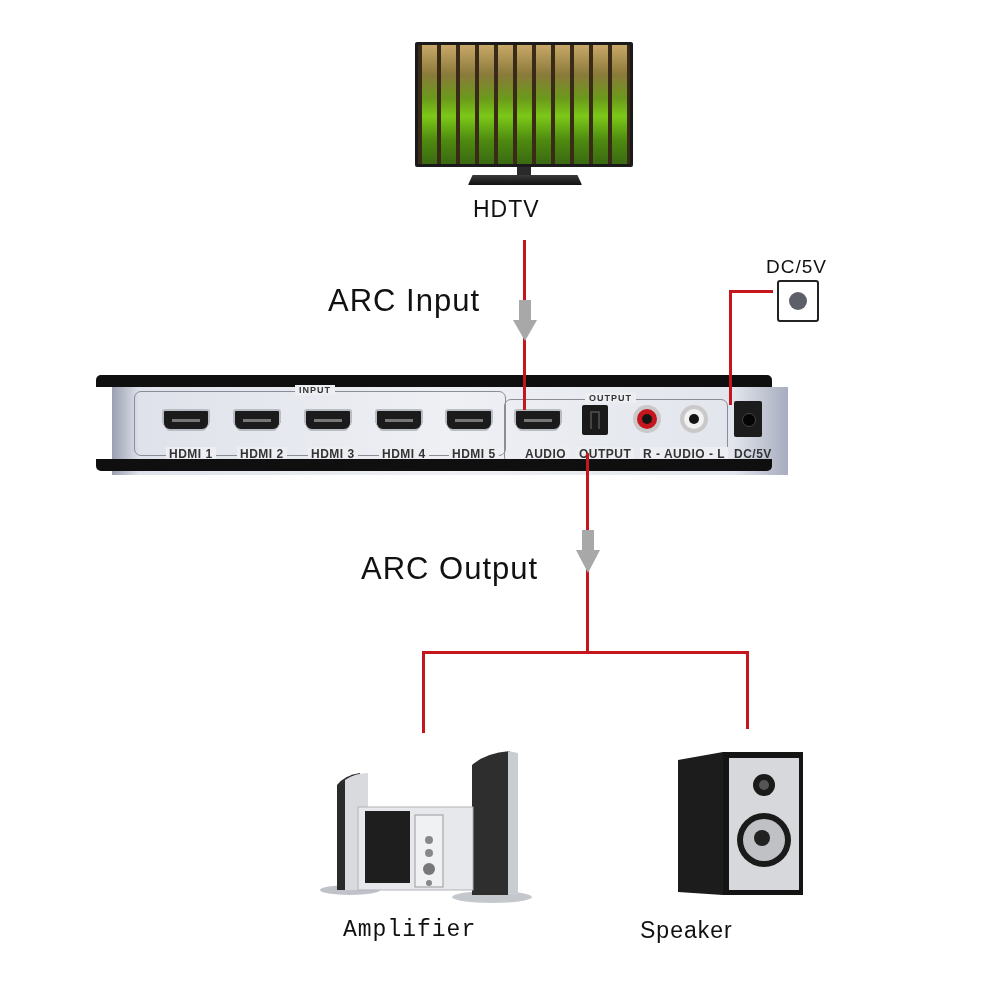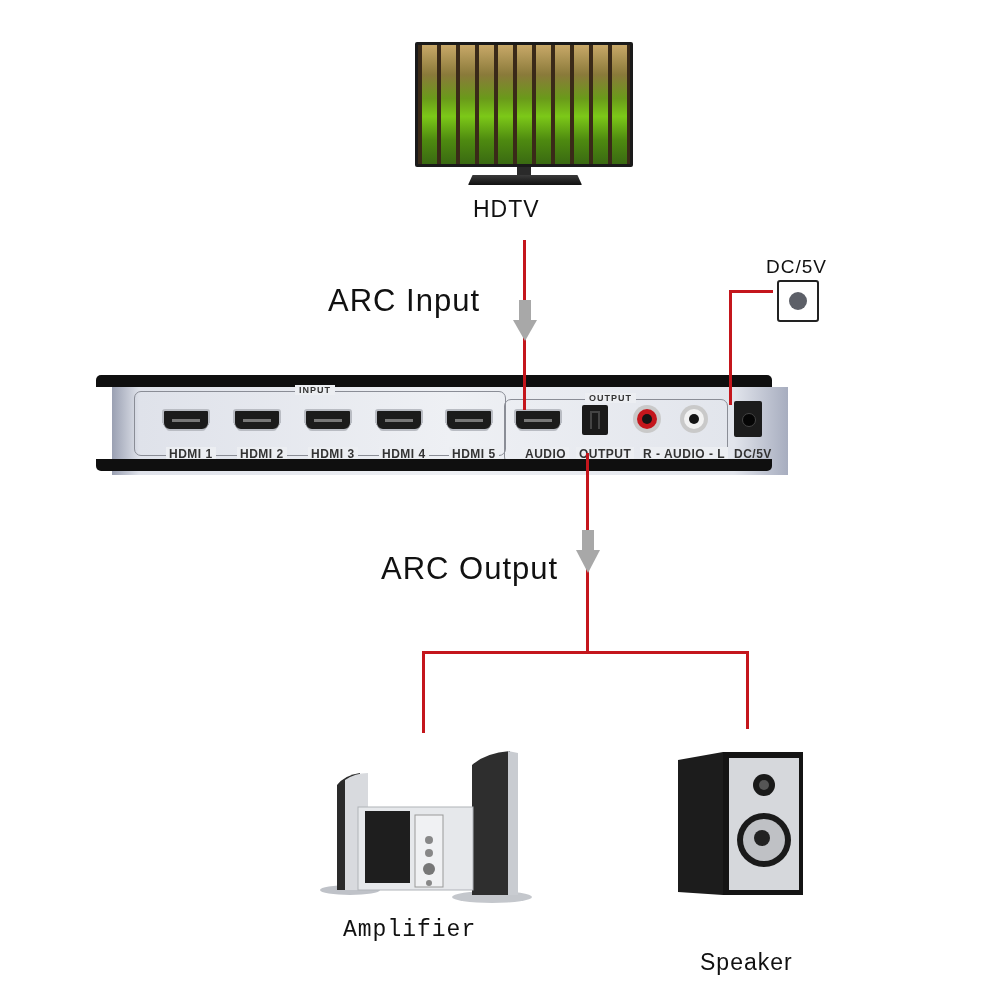--- a/index.html
+++ b/index.html
@@ -115,21 +115,21 @@
 </div>
 
 <div class="wire" style="left:523px; top:375px; width:3px; height:35px;"></div>
 <div class="wire" style="left:729px; top:375px; width:3px; height:30px;"></div>
 
 <div class="wire" style="left:586px; top:453px; width:3px; height:200px;"></div>
 <svg class="arrow" style="left:575px; top:530px;" width="26" height="44">
   <rect x="7" y="0" width="12" height="22" fill="#a8a8a8"></rect>
   <polygon points="1,20 25,20 13,43" fill="#a8a8a8"></polygon>
 </svg>
-<div class="abs label mid" style="left:361px; top:551px;margin-left:20px;">ARC Output</div>
+<div class="abs label mid" style="left:361px; top:551px;">ARC Output</div>
 
 <div class="wire" style="left:422px; top:651px; width:327px; height:3px;"></div>
 <div class="wire" style="left:422px; top:651px; width:3px; height:82px;"></div>
 <div class="wire" style="left:746px; top:651px; width:3px; height:78px;"></div>
 
 <svg class="abs amp" viewBox="0 0 230 160">
 
   <ellipse cx="40" cy="145" rx="30" ry="5" fill="#bfc2c8"></ellipse>
   <path d="M27 40 Q35 30 50 28 L50 145 L27 145 Z" fill="#2a2a2a"></path>
   <path d="M35 35 Q45 28 58 28 L58 145 L35 145 Z" fill="#d8dade"></path>
@@ -151,13 +151,13 @@
 <svg class="abs spk" viewBox="0 0 125 145">
   <polygon points="0,10 45,2 45,145 0,142" fill="#1c1c1c"></polygon>
   <rect x="45" y="2" width="80" height="143" fill="#141414"></rect>
   <rect x="51" y="8" width="70" height="132" fill="#d6d8dc"></rect>
   <circle cx="86" cy="35" r="11" fill="#1a1a1a"></circle>
   <circle cx="86" cy="35" r="5" fill="#555"></circle>
   <circle cx="86" cy="90" r="27" fill="#1a1a1a"></circle>
   <circle cx="86" cy="90" r="21" fill="#bfc1c5"></circle>
   <circle cx="84" cy="88" r="8" fill="#222"></circle>
 </svg>
-<div class="abs label big" style="left:700px; top:917px;margin-top:32px;">Speaker</div>
+<div class="abs label big" style="left:640px; top:917px;">Speaker</div>
 
 </body></html>

